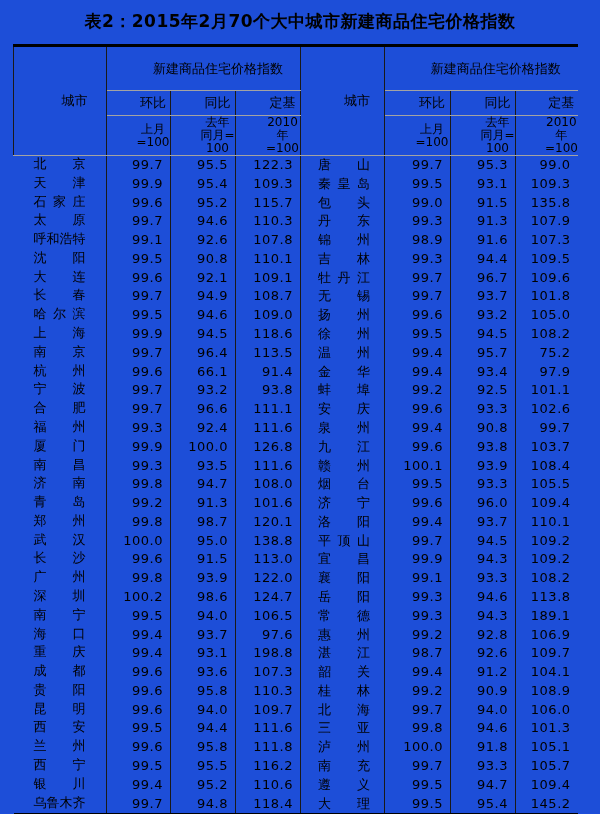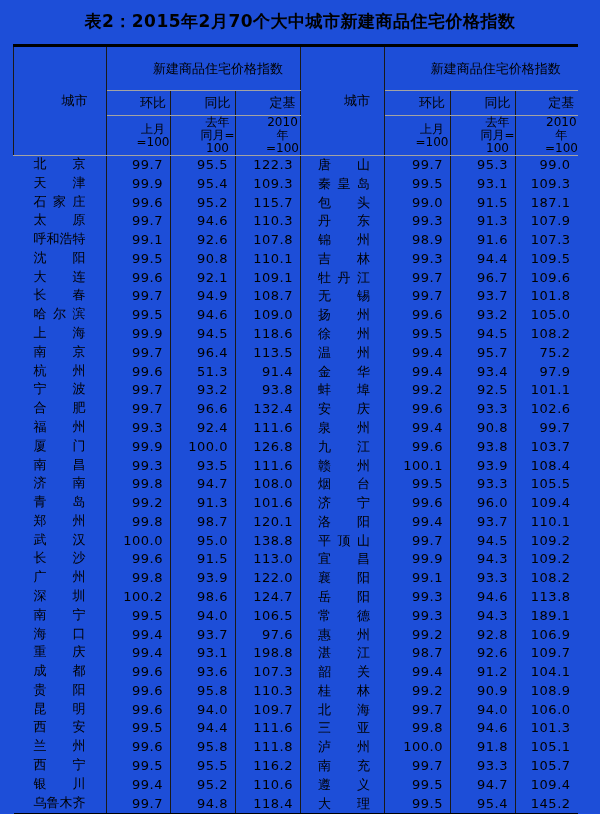--- a/index.html
+++ b/index.html
@@ -104,21 +104,21 @@
           <td class="num">109.3</td>
         </tr>
         <tr>
           <td class="city city-l br"><span class="city-name">石家庄</span></td>
           <td class="num br">99.6</td>
           <td class="num br">95.2</td>
           <td class="num br">115.7</td>
           <td class="city city-r br"><span class="city-name">包头</span></td>
           <td class="num br">99.0</td>
           <td class="num br">91.5</td>
-          <td class="num">187.1</td>
+          <td class="num">135.8</td>
         </tr>
         <tr>
           <td class="city city-l br"><span class="city-name">太原</span></td>
           <td class="num br">99.7</td>
           <td class="num br">94.6</td>
           <td class="num br">110.3</td>
           <td class="city city-r br"><span class="city-name">丹东</span></td>
           <td class="num br">99.3</td>
           <td class="num br">91.3</td>
           <td class="num">107.9</td>
@@ -189,42 +189,42 @@
           <td class="num br">96.4</td>
           <td class="num br">113.5</td>
           <td class="city city-r br"><span class="city-name">温州</span></td>
           <td class="num br">99.4</td>
           <td class="num br">95.7</td>
           <td class="num">75.2</td>
         </tr>
         <tr>
           <td class="city city-l br"><span class="city-name">杭州</span></td>
           <td class="num br">99.6</td>
-          <td class="num br">51.3</td>
+          <td class="num br">66.1</td>
           <td class="num br">91.4</td>
           <td class="city city-r br"><span class="city-name">金华</span></td>
           <td class="num br">99.4</td>
           <td class="num br">93.4</td>
           <td class="num">97.9</td>
         </tr>
         <tr>
           <td class="city city-l br"><span class="city-name">宁波</span></td>
           <td class="num br">99.7</td>
           <td class="num br">93.2</td>
           <td class="num br">93.8</td>
           <td class="city city-r br"><span class="city-name">蚌埠</span></td>
           <td class="num br">99.2</td>
           <td class="num br">92.5</td>
           <td class="num">101.1</td>
         </tr>
         <tr>
           <td class="city city-l br"><span class="city-name">合肥</span></td>
           <td class="num br">99.7</td>
           <td class="num br">96.6</td>
-          <td class="num br">132.4</td>
+          <td class="num br">111.1</td>
           <td class="city city-r br"><span class="city-name">安庆</span></td>
           <td class="num br">99.6</td>
           <td class="num br">93.3</td>
           <td class="num">102.6</td>
         </tr>
         <tr>
           <td class="city city-l br"><span class="city-name">福州</span></td>
           <td class="num br">99.3</td>
           <td class="num br">92.4</td>
           <td class="num br">111.6</td>

